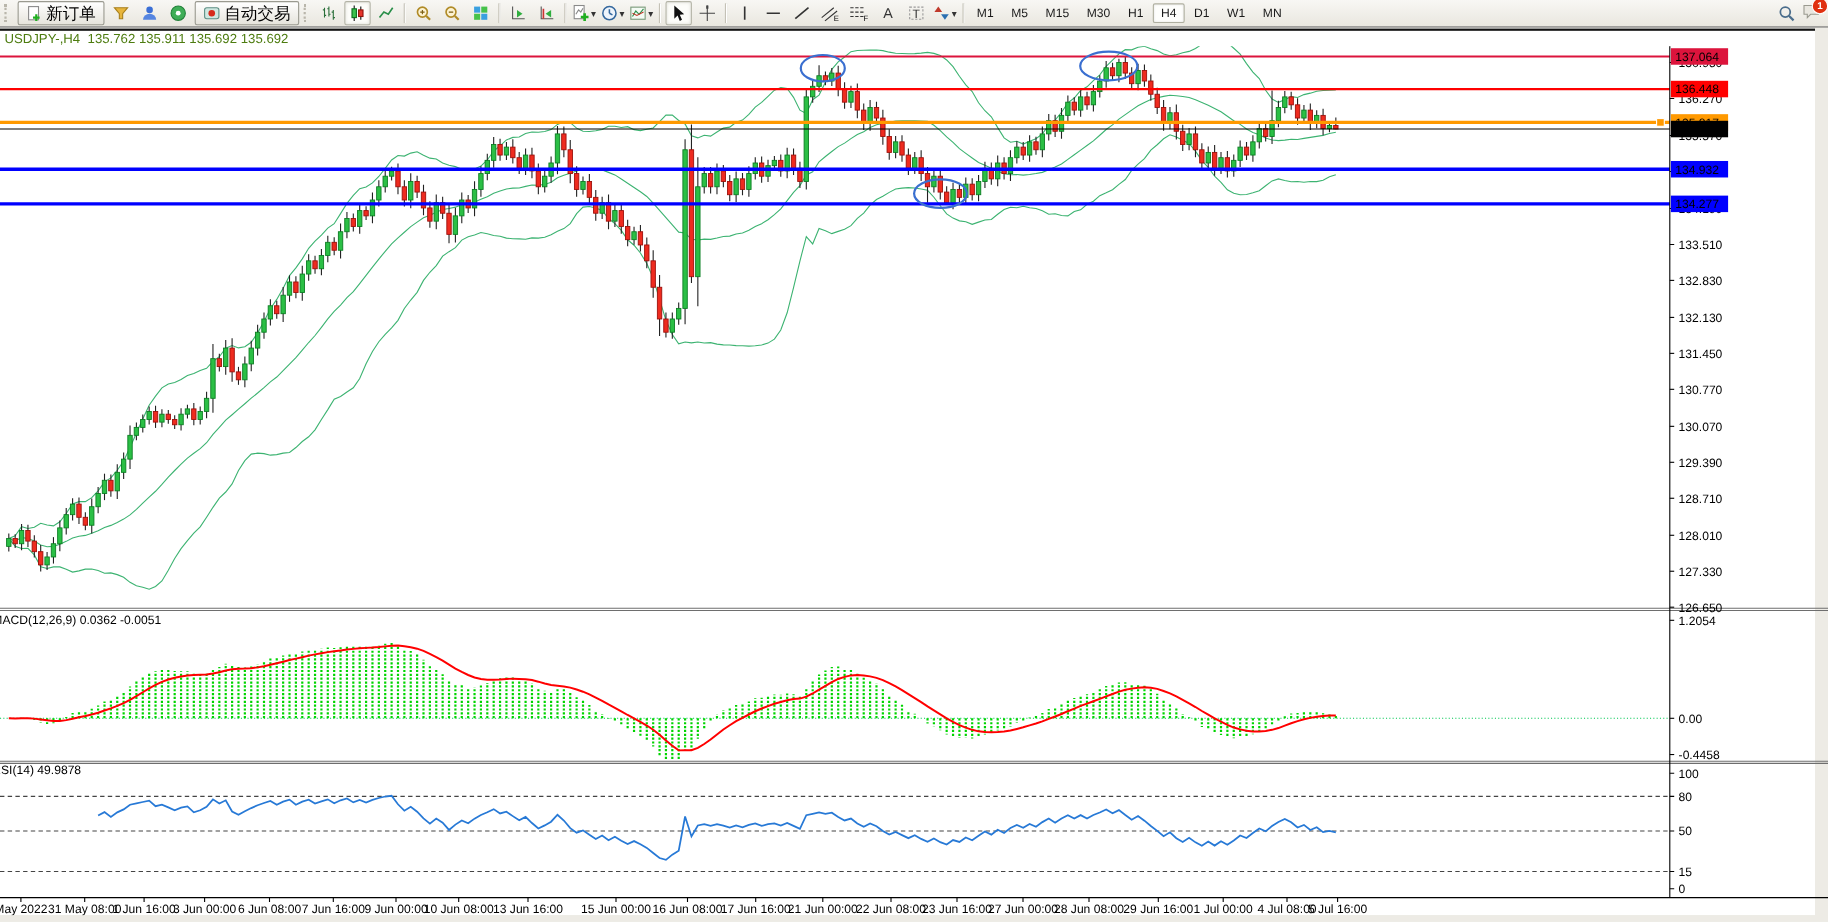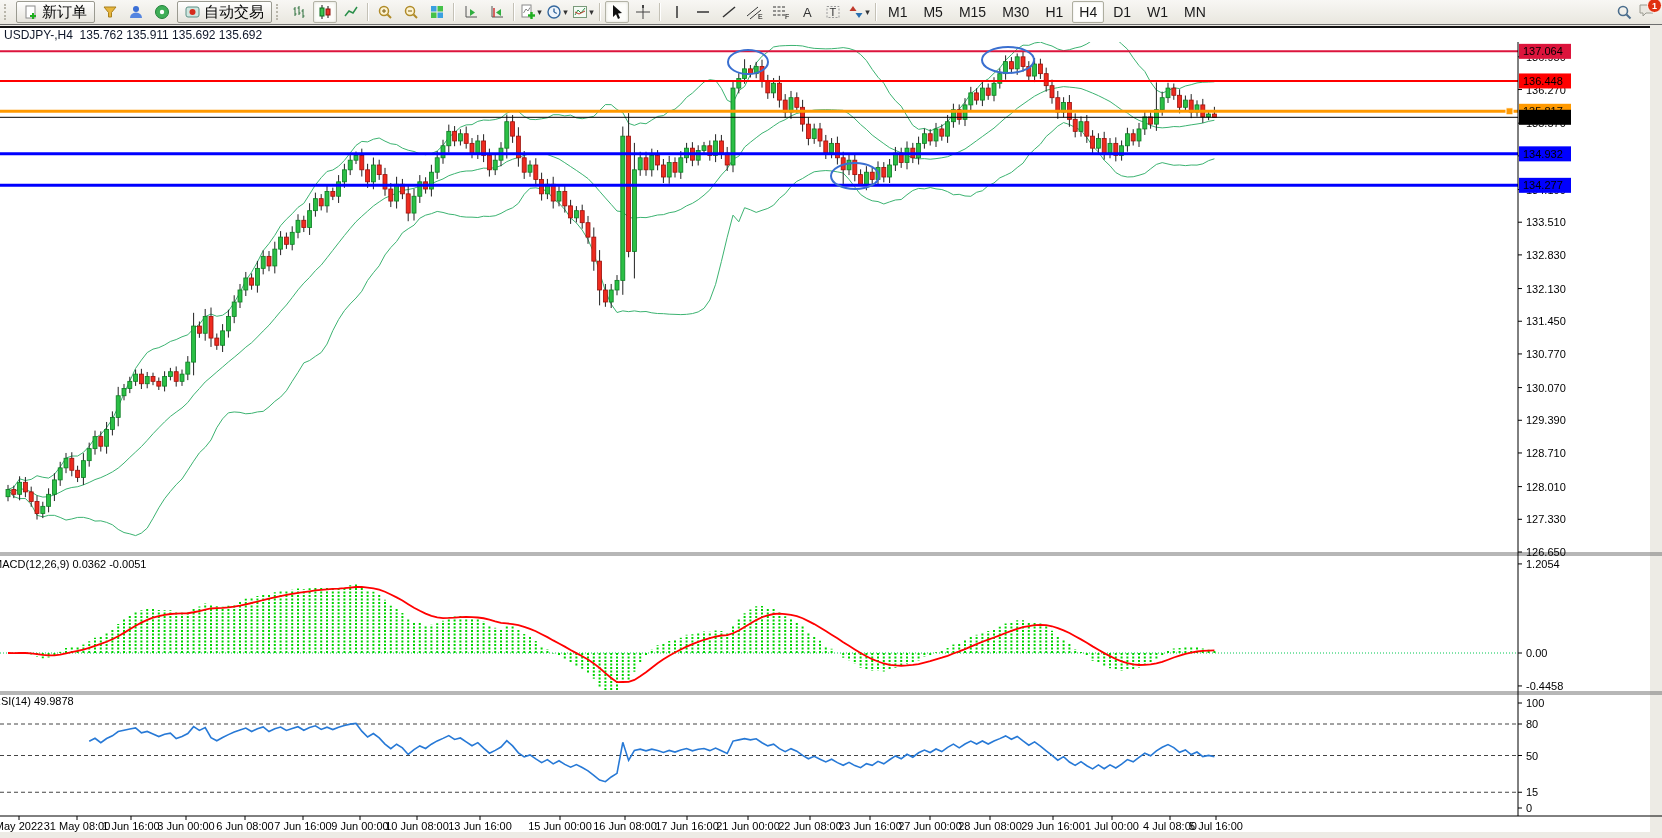--- a/index.html
+++ b/index.html
@@ -3,26 +3,26 @@
 <meta charset="utf-8">
 <style>
 html,body{margin:0;padding:0;width:1662px;height:838px;background:#edebe5;font-family:"Liberation Sans",sans-serif;overflow:hidden;position:relative}
 #toolbar{position:absolute;top:0;left:0;width:1662px;height:25px;background:linear-gradient(#f8f7f4,#e9e7df);border-bottom:1px solid #6e6e6e;display:flex;align-items:center;padding-left:2px;box-sizing:border-box;z-index:5}
 .grip{width:5px;height:16px;border-left:2px dotted #b9b6ab;margin:0 3px 0 2px}
 .sep{width:1px;height:18px;background:#c4c1b6;border-right:1px solid #fff;margin:0 3px}
 .tbtn{height:20px;min-width:22px;display:flex;align-items:center;justify-content:center;margin:0 1px;border:1px solid transparent;border-radius:2px;cursor:default}
 .tbtn.on{background:#fdfdfa;border:1px solid #b3b3a6;box-shadow:inset 0 0 3px #d8d8d0}
 .txtbtn{border:1px solid #9a9a90;background:linear-gradient(#ffffff,#e6e4dc);padding:0 7px;font-size:15px;height:20px;display:flex;gap:4px;align-items:center;border-radius:2px;margin:0 2px}
 .caret{font-size:9px;color:#333;margin-left:1px}
-.tf{font-size:14px;padding:2px 6px;color:#1a1a1a;border:1px solid transparent;margin:0 1px;border-radius:2px}
+.tf{font-size:11px;padding:2px 6px;color:#1a1a1a;border:1px solid transparent;margin:0 1px;border-radius:2px}
 .tf.on{background:#fefefc;border:1px solid #aeae9f;box-shadow:inset 0 0 2px #ddd}
 #right-tools{margin-left:auto;display:flex;align-items:center;margin-right:6px;gap:6px}
 #badge{position:absolute;top:-4px;right:-6px;background:#e03010;color:#fff;border-radius:50%;width:13px;height:13px;font-size:9px;font-weight:bold;display:flex;align-items:center;justify-content:center;border:1px solid #fff}
 #titlebar{position:absolute;top:26px;left:0;width:1650px;height:14px;background:#fff;border-top:2px solid #111;z-index:3}
-#chart-title{position:absolute;top:28px;left:4px;font-size:12px;color:#0f172a;z-index:4;white-space:pre}
+#chart-title{position:absolute;top:28px;left:4px;font-size:12px;color:#4d7c0f;z-index:4;white-space:pre}
 #macd-label{position:absolute;top:558px;left:-7px;font-size:11px;color:#000;z-index:4;white-space:pre}
 #rsi-label{position:absolute;top:695px;left:-7px;font-size:11px;color:#000;z-index:4;white-space:pre}
 #csvg{position:absolute;top:26px;left:0;z-index:2}
 #csvg text{font-family:"Liberation Sans",sans-serif;font-size:11px;fill:#000}
 </style>
 </head>
 <body>
 
 <div id="toolbar">
   <div class="grip"></div>

